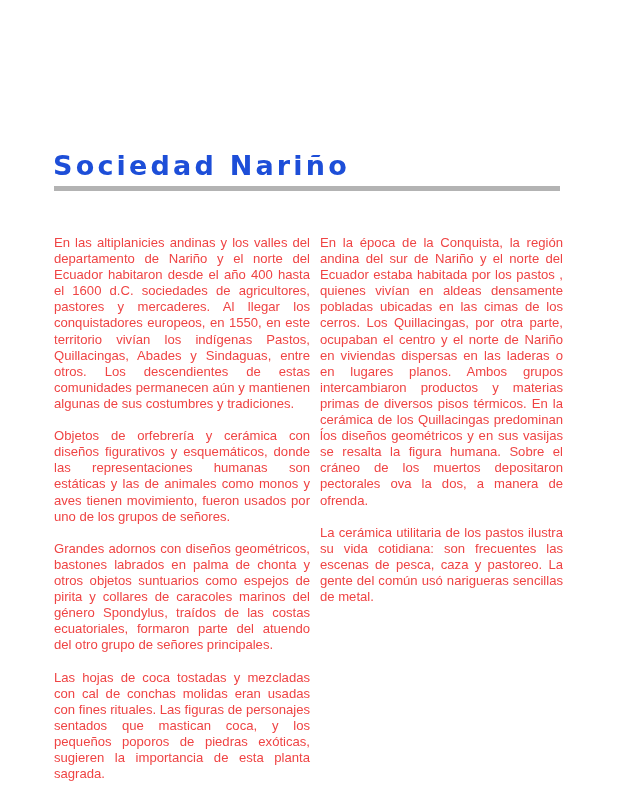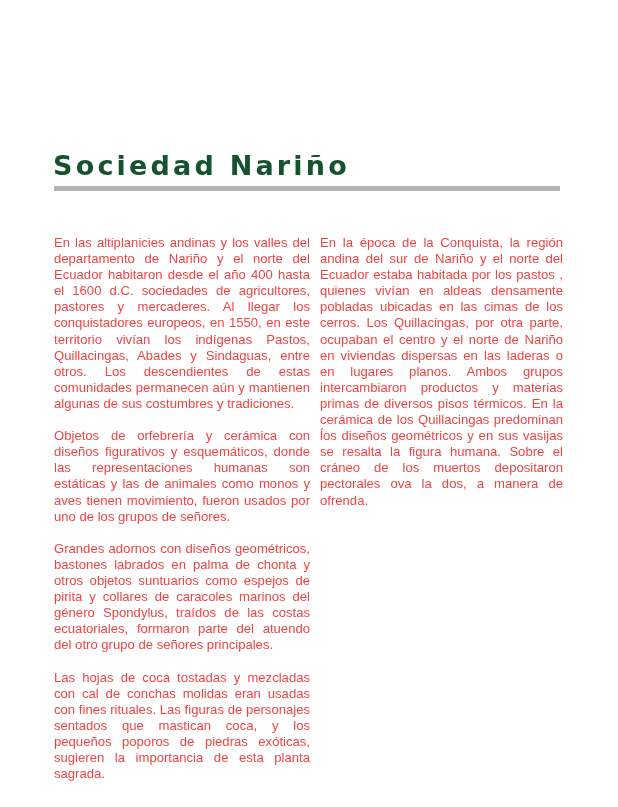--- a/index.html
+++ b/index.html
@@ -1,20 +1,20 @@
 <!DOCTYPE html>
 <html><head>
 <meta charset="utf-8">
 <style>
   html, body { margin: 0; padding: 0; background: #ffffff; }
   body { width: 618px; height: 807px; position: relative; overflow: hidden; }
   .title {
     position: absolute; left: 53px; top: 148px;
     font-family: "DejaVu Sans", sans-serif; font-weight: bold;
-    font-size: 27px; letter-spacing: 3.2px; color: #14532d; margin: 0;
+    font-size: 27px; letter-spacing: 3.2px; color: #1d4ed8; margin: 0;
     line-height: 36px; white-space: nowrap;
   }
   .rule {
     position: absolute; left: 54px; top: 186px; width: 506px; height: 5px;
     background: #b3b3b3;
   }
   .col {
     position: absolute; top: 235px;
     font-family: "Liberation Sans", sans-serif; font-size: 13.1px;
     line-height: 16.1px; color: #ef4444; text-align: justify;
@@ -31,13 +31,14 @@
 
 <div class="col" id="col-left">
   <p>En las altiplanicies andinas y los valles del departamento de Nariño y el norte del Ecuador habitaron desde el año 400 hasta el 1600 d.C. sociedades de agricultores, pastores y mercaderes. Al llegar los conquistadores europeos, en 1550, en este territorio vivían los indígenas Pastos, Quillacingas, Abades y Sindaguas, entre otros. Los descendientes de estas comunidades permanecen aún y mantienen algunas de sus costumbres y tradiciones.</p>
   <p>Objetos de orfebrería y cerámica con diseños figurativos y esquemáticos, donde las representaciones humanas son estáticas y las de animales como monos y aves tienen movimiento, fueron usados por uno de los grupos de señores.</p>
   <p>Grandes adornos con diseños geométricos, bastones labrados en palma de chonta y otros objetos suntuarios como espejos de pirita y collares de caracoles marinos del género Spondylus, traídos de las costas ecuatoriales, formaron parte del atuendo del otro grupo de señores principales.</p>
   <p>Las hojas de coca tostadas y mezcladas con cal de conchas molidas eran usadas con fines rituales. Las figuras de personajes sentados que mastican coca, y los pequeños poporos de piedras exóticas, sugieren la importancia de esta planta sagrada.</p>
 </div>
 
 <div class="col" id="col-right">
   <p>En la época de la Conquista, la región andina del sur de Nariño y el norte del Ecuador estaba habitada por los pastos , quienes vivían en aldeas densamente pobladas ubicadas en las cimas de los cerros. Los Quillacingas, por otra parte, ocupaban el centro y el norte de Nariño en viviendas dispersas en las laderas o en lugares planos. Ambos grupos intercambiaron productos y materias primas de diversos pisos térmicos. En la cerámica de los Quillacingas predominan ĺos diseños geométricos y en sus vasijas se resalta la figura humana. Sobre el cráneo de los muertos depositaron pectorales ova la dos, a manera de ofrenda.</p>
+  <p>La cerámica utilitaria de los pastos ilustra su vida cotidiana: son frecuentes las escenas de pesca, caza y pastoreo. La gente del común usó narigueras sencillas de metal.</p>
 </div>
 
 </body></html>

